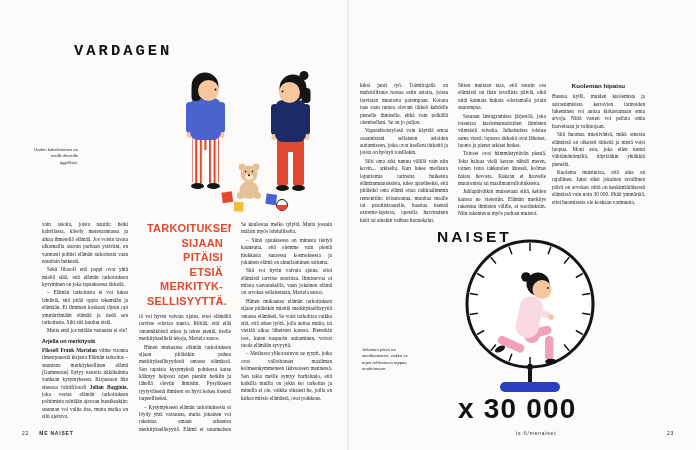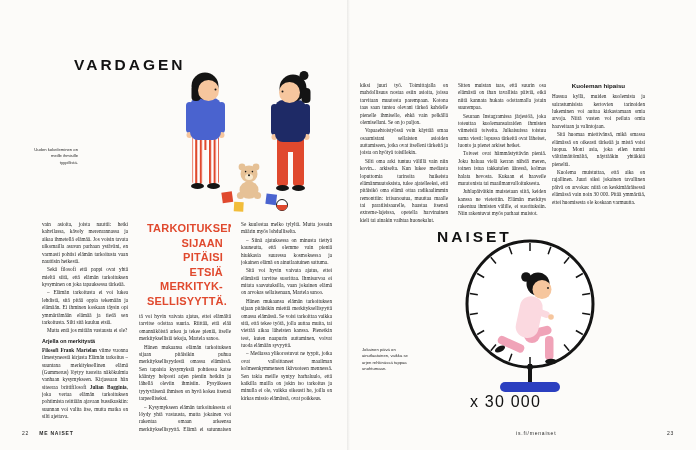--- a/index.html
+++ b/index.html
@@ -4,24 +4,24 @@
 <style>
   * { margin:0; padding:0; box-sizing:border-box; }
   html,body { width:696px; height:450px; }
   body { background:#d6d5d2; font-family:"Liberation Serif", serif; }
   .spread { position:relative; width:696px; height:450px; background:#fcfbf9; outline:1px solid #c9c8c5; overflow:hidden; }
   .fold { position:absolute; left:347px; top:0; width:3px; height:450px;
           background:linear-gradient(to right, rgba(0,0,0,0.07), rgba(0,0,0,0)); }
 
   .big-title { position:absolute; font-family:"Liberation Sans", sans-serif; font-weight:700;
                font-size:15.5px; letter-spacing:3px; color:#121212; white-space:nowrap; }
-  #t-vardagen { left:74px; top:56px; }
+  #t-vardagen { left:74px; top:42px;font-family:Liberation Mono, monospace; }
   #t-livet    { left:437px; top:228px; }
-  #t-number   { position:absolute; left:470px; top:393px; font-family:"Liberation Sans", sans-serif;
-                font-weight:400; font-size:16px; letter-spacing:1.2px; color:#121212; white-space:nowrap; }
+  #t-number   { position:absolute; left:458px; top:393px; font-family:"Liberation Sans", sans-serif;
+                font-weight:700; font-size:28px; letter-spacing:1.2px; color:#121212; white-space:nowrap; }
 
   .margin-caption { position:absolute; font-family:"Liberation Sans", sans-serif; font-size:4.2px;
                     line-height:1.5; color:#2a2a2a; }
   .cap-left  { left:34px;  top:147px; width:44px; text-align:right; }
   .cap-right { left:362px; top:347px; width:56px; text-align:left; }
 
   .illo { position:absolute; }
   .illo-left  { left:163px; top:64px;  width:176px; height:152px; }
   .illo-right { left:452px; top:236px; width:150px; height:160px; }
 

